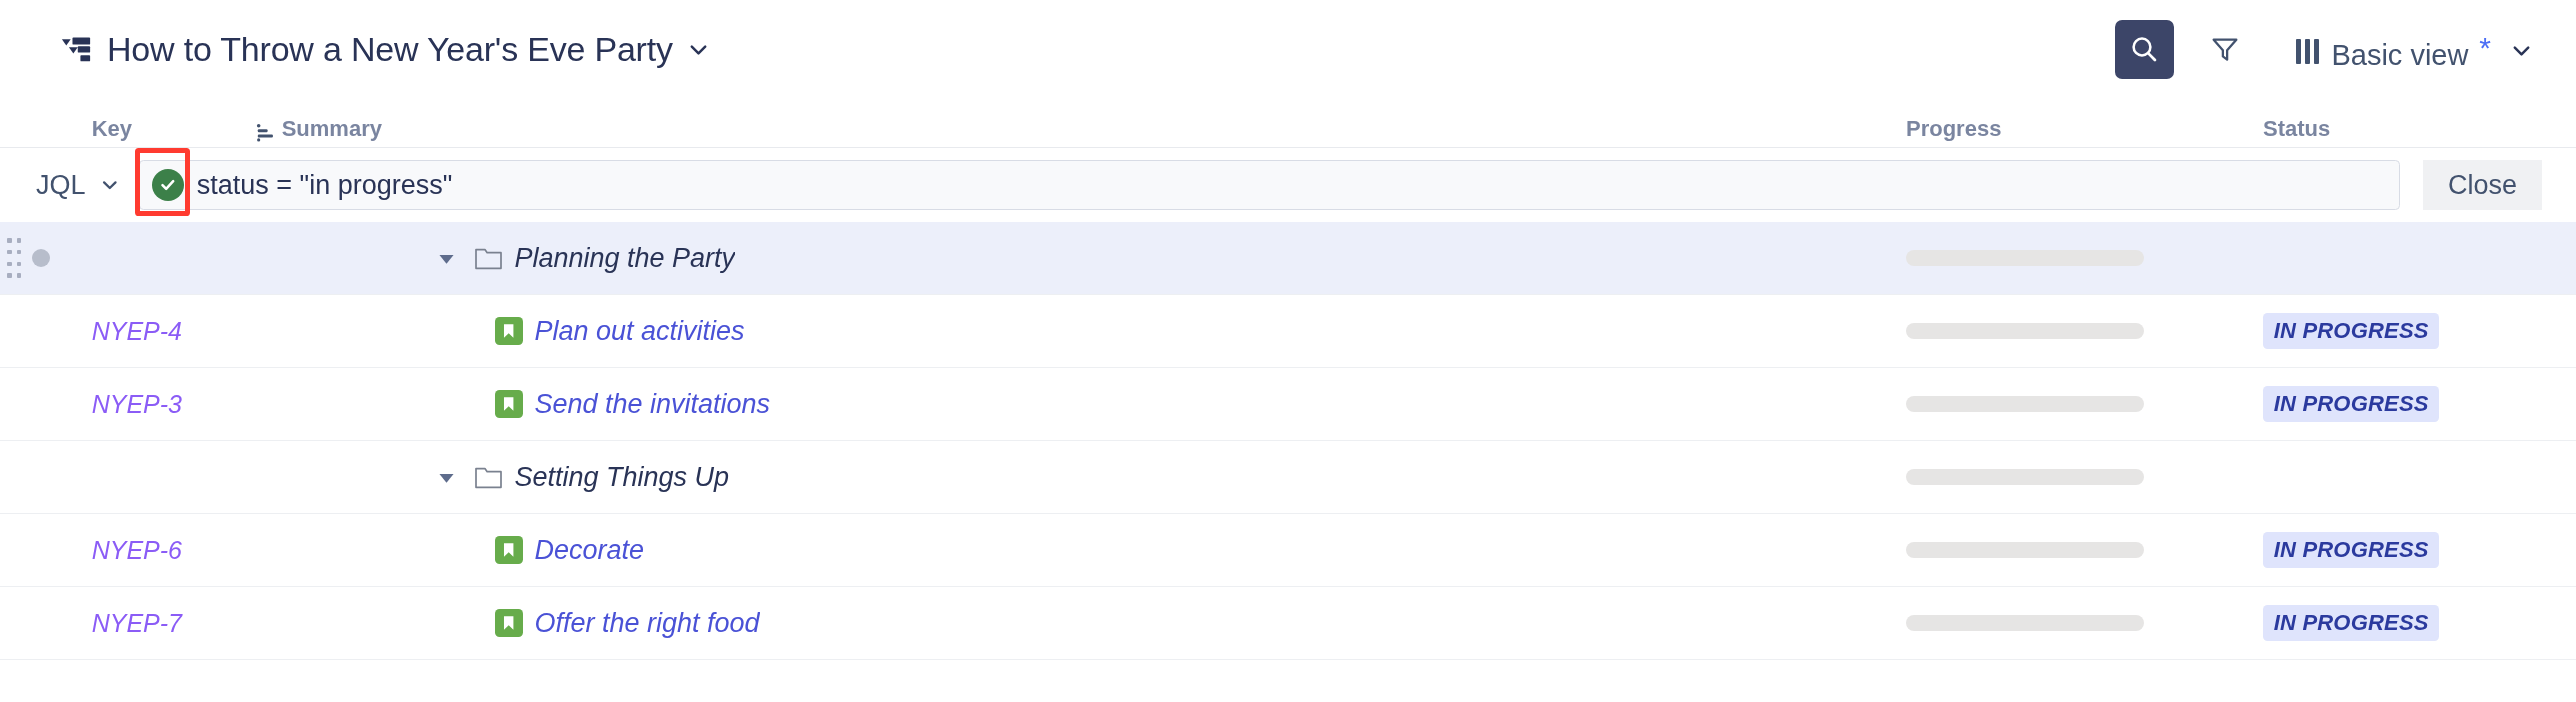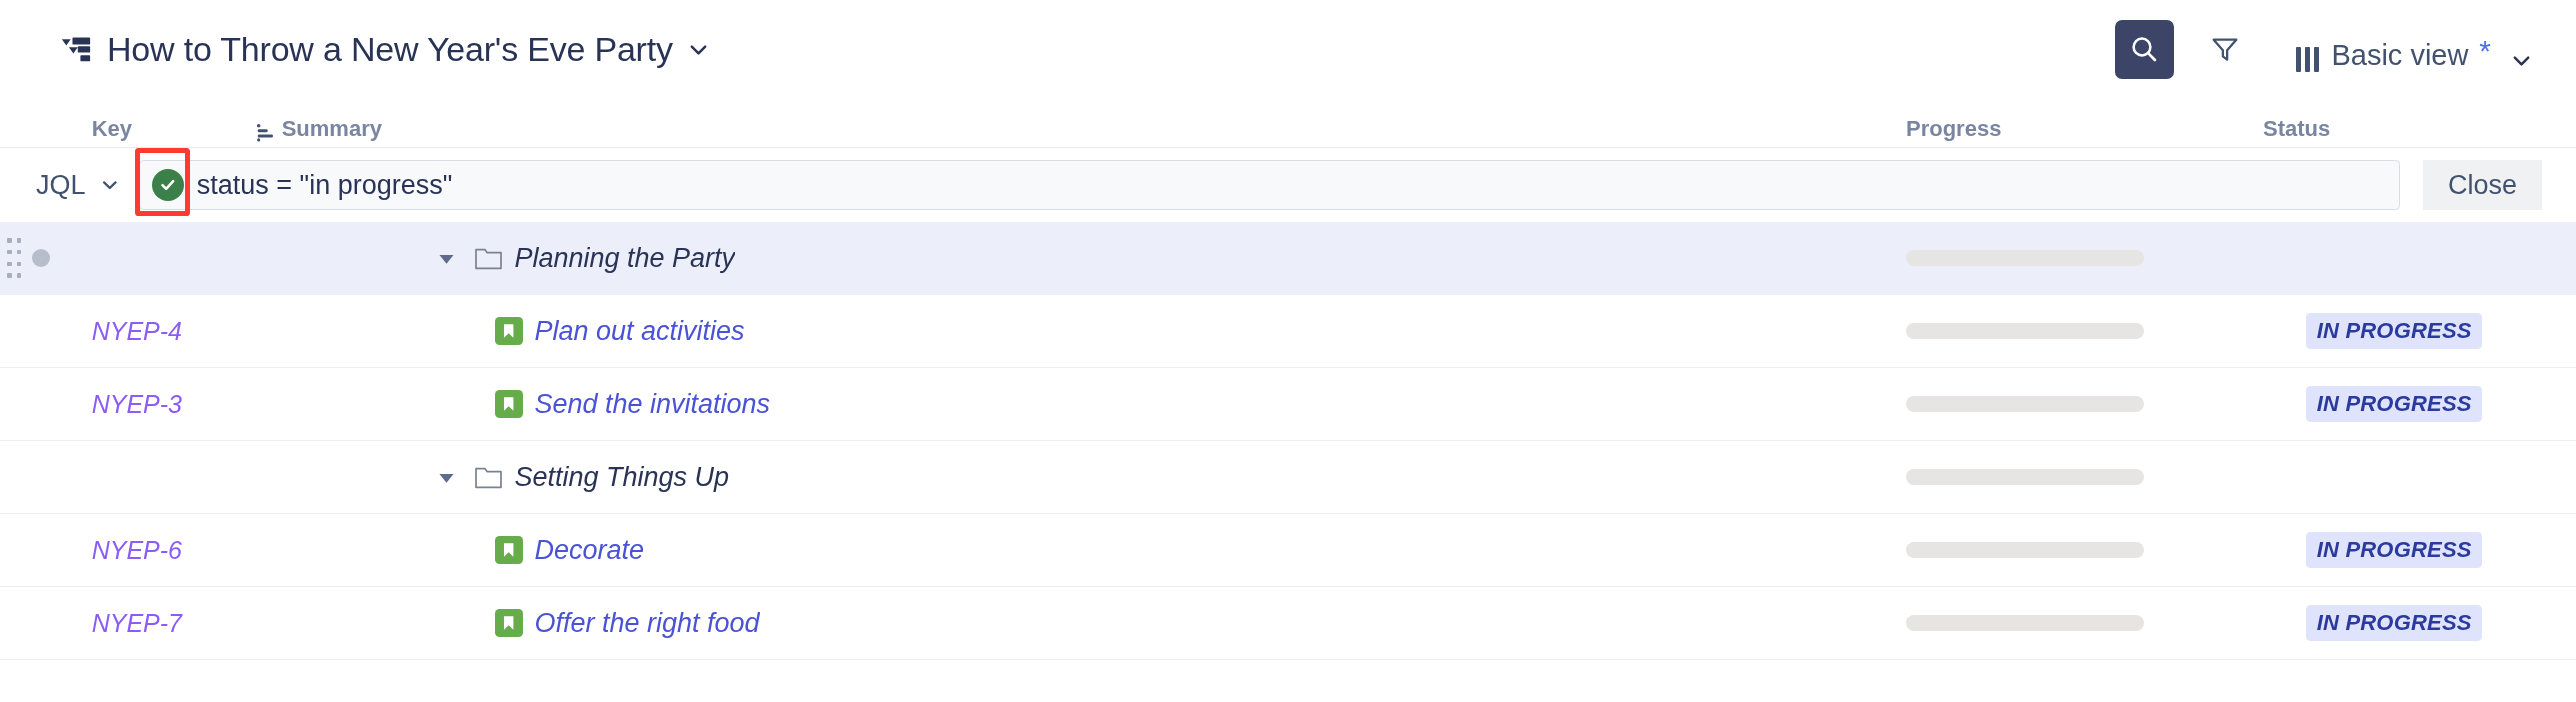--- a/index.html
+++ b/index.html
@@ -71,21 +71,21 @@
     width: 46px;
     height: 46px;
     display: flex;
     align-items: center;
     justify-content: center;
     flex: none;
     margin-left: 3.6px;
   }
   .view-switcher {
     display: flex;
-    align-items: flex-end;
+    align-items: flex-start;
     gap: 12.5px;
     margin-left: 23px;
     padding-right: 3.6px;
     margin-top: 12px;
   }
   .view-bars {
     display: flex;
     align-items: center;
     gap: 4.5px;
     flex: none;
@@ -327,21 +327,20 @@
   .status-badge {
     display: inline-block;
     background: #dfe4fc;
     color: #2b3a9e;
     font-size: 22px;
     font-weight: bold;
     letter-spacing: 0.2px;
     padding: 6.3px 10.7px 7.1px 10.7px;
     border-radius: 4.5px;
     line-height: 1;
-    margin-left: 43px;
   }
 </style>
 </head>
 <body>
 
 <div class="topbar">
   <div class="title-group">
     <svg class="structure-icon" viewBox="0 0 34 34">
       <polygon points="1,6 11,6 6,13" fill="#293356"></polygon>
       <rect x="13" y="4" width="20" height="8" rx="1" fill="#293356"></rect>

